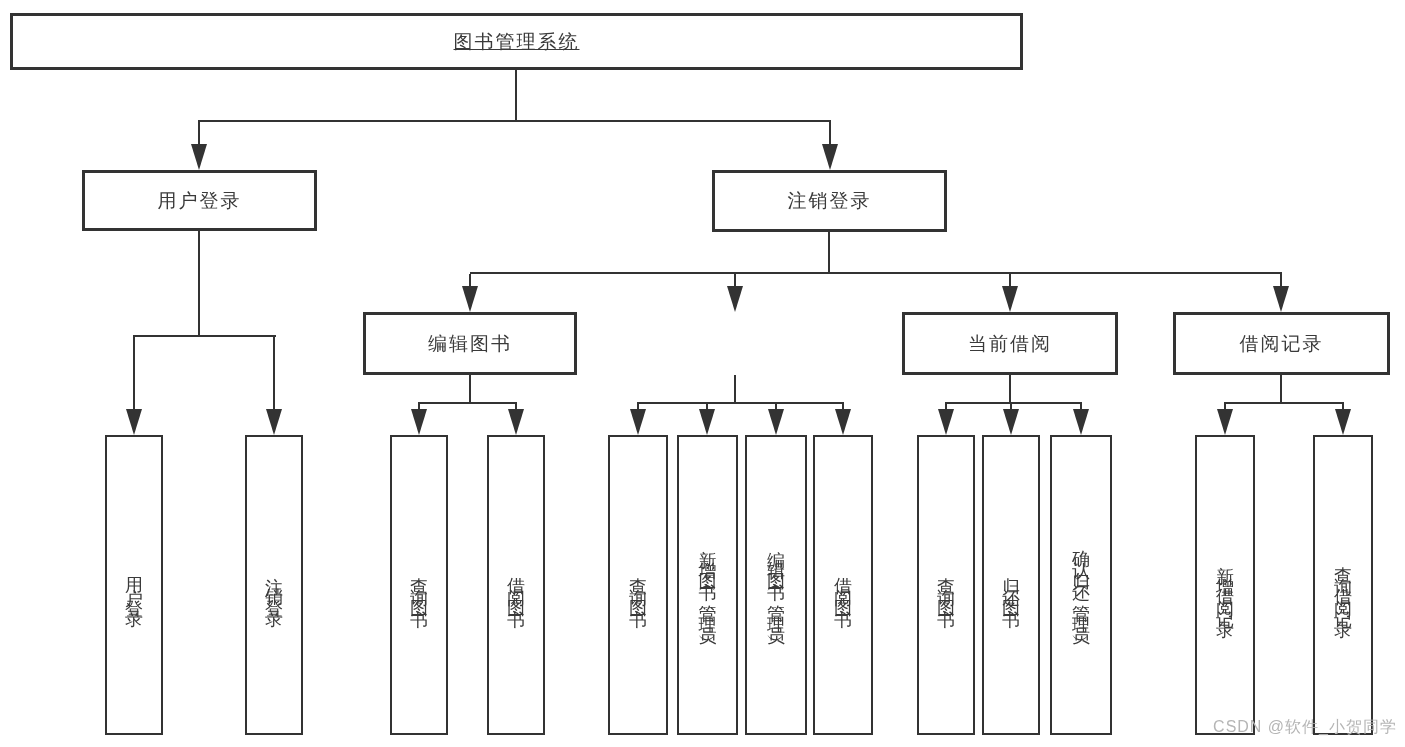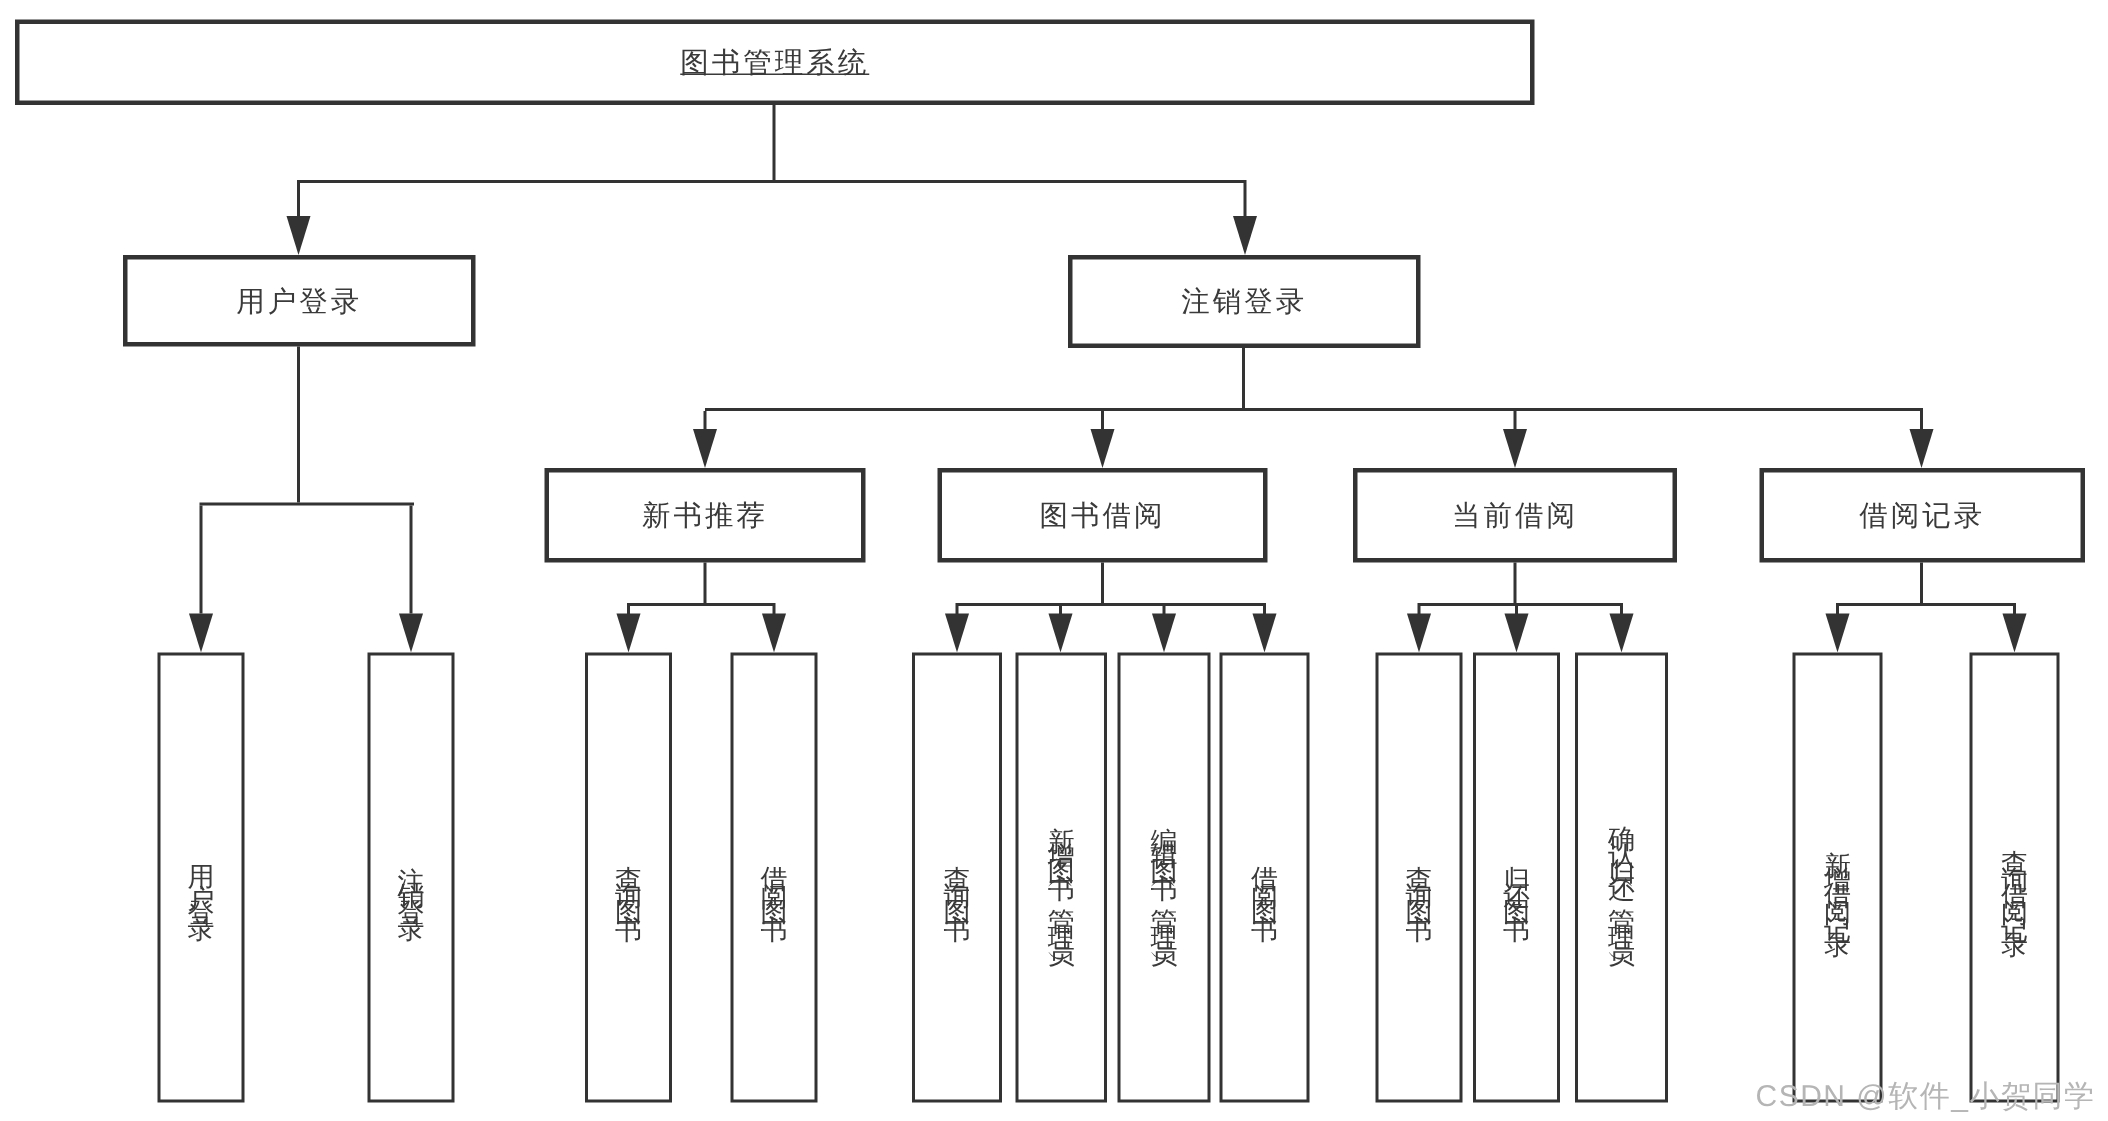--- a/index.html
+++ b/index.html
@@ -50,21 +50,21 @@
     width: 0;
     height: 0;
     border-left: 8px solid transparent;
     border-right: 8px solid transparent;
     border-top: 26px solid #333333;
   }
   .watermark {
     position: absolute;
     top: 717px;
     right: 8px;
-    font-size: 20px;
+    font-size: 16px;
     color: #b5b5b5;
     letter-spacing: 1px;
     z-index: 10;
     white-space: nowrap;
   }
 </style>
 </head>
 <body>
 
 <div class="canvas">
@@ -92,22 +92,21 @@
   <div class="line" style="left:470px; top:272px; width:812px; height:2px;"></div>
   <div class="line" style="left:469px; top:274px; width:2px; height:14px;"></div>
   <div class="arrow" style="left:462px; top:286px;"></div>
   <div class="line" style="left:734px; top:274px; width:2px; height:14px;"></div>
   <div class="arrow" style="left:727px; top:286px;"></div>
   <div class="line" style="left:1009px; top:274px; width:2px; height:14px;"></div>
   <div class="arrow" style="left:1002px; top:286px;"></div>
   <div class="line" style="left:1280px; top:274px; width:2px; height:14px;"></div>
   <div class="arrow" style="left:1273px; top:286px;"></div>
 
-  <div class="node" style="left:363px; top:312px; width:214px; height:63px;">新书推荐</div>
-  <div class="node" style="left:625px; top:312px; width:220px; height:63px;">图书借阅</div>
+  <div class="node" style="left:363px; top:312px; width:214px; height:63px;">编辑图书</div>
   <div class="node" style="left:1173px; top:312px; width:217px; height:63px;">借阅记录</div>
   <div class="node" style="left:902px; top:312px; width:216px; height:63px;">当前借阅</div>
 
   <div class="line" style="left:469px; top:375px; width:2px; height:27px;"></div>
   <div class="line" style="left:418px; top:402px; width:99px; height:2px;"></div>
   <div class="line" style="left:418px; top:404px; width:2px; height:6px;"></div>
   <div class="arrow" style="left:411px; top:409px;"></div>
   <div class="line" style="left:515px; top:404px; width:2px; height:6px;"></div>
   <div class="arrow" style="left:508px; top:409px;"></div>
 

